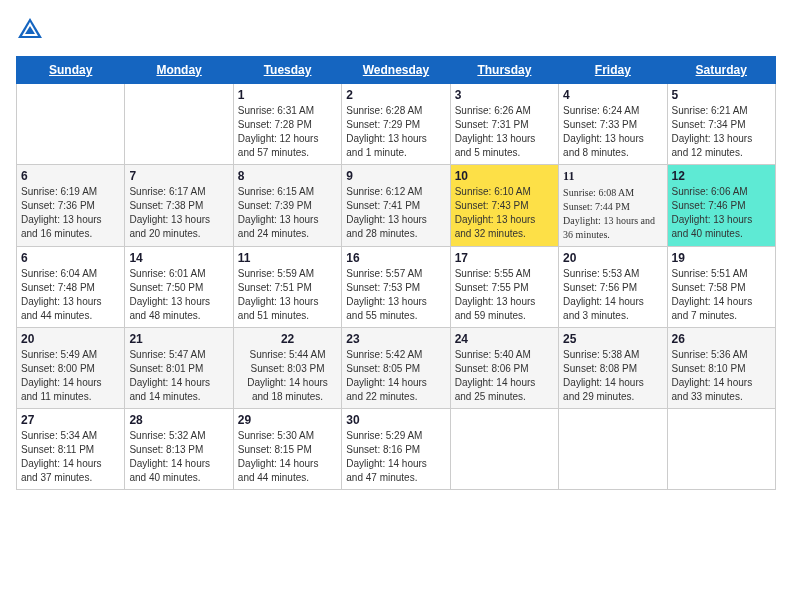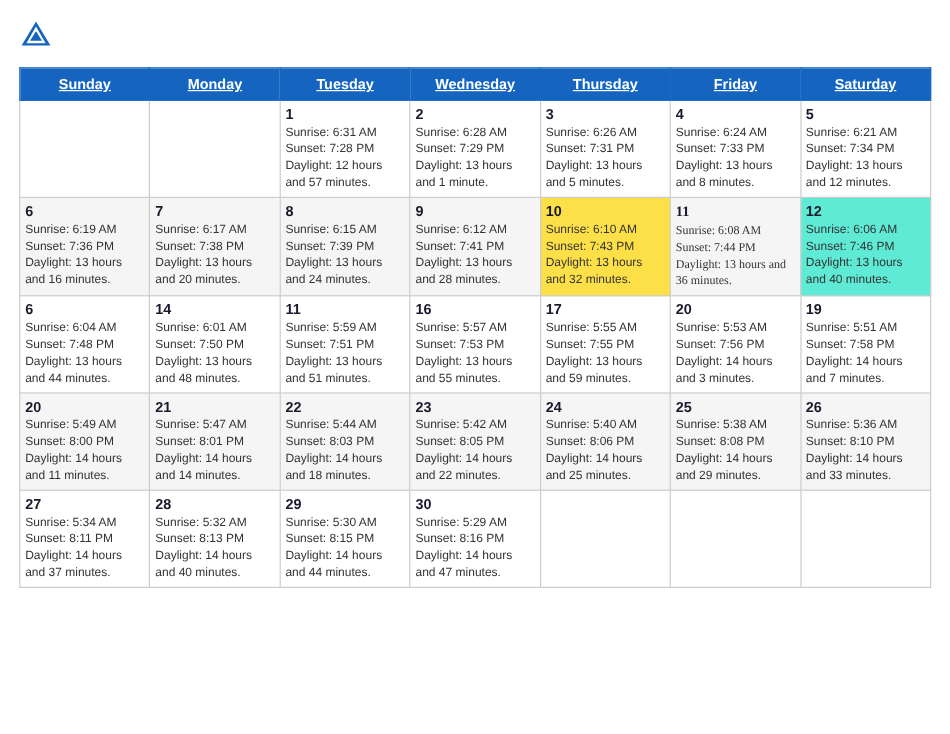--- a/index.html
+++ b/index.html
@@ -206,21 +206,21 @@
       </tr>
       <tr>
         <td style="background: rgb(245, 245, 245); margin-top: 22px;">
           <span class="day-number">20</span>
           <div class="day-info">Sunrise: 5:49 AM<br>Sunset: 8:00 PM<br>Daylight: 14 hours and 11 minutes.</div>
         </td>
         <td style="background: rgb(245, 245, 245);">
           <span class="day-number">21</span>
           <div class="day-info">Sunrise: 5:47 AM<br>Sunset: 8:01 PM<br>Daylight: 14 hours and 14 minutes.</div>
         </td>
-        <td style="background: rgb(245, 245, 245);">
+        <td style="background: rgb(245, 245, 245); text-align: center;">
           <span class="day-number">22</span>
           <div class="day-info">Sunrise: 5:44 AM<br>Sunset: 8:03 PM<br>Daylight: 14 hours and 18 minutes.</div>
         </td>
         <td style="background: rgb(245, 245, 245);">
           <span class="day-number">23</span>
           <div class="day-info">Sunrise: 5:42 AM<br>Sunset: 8:05 PM<br>Daylight: 14 hours and 22 minutes.</div>
         </td>
         <td style="background: rgb(245, 245, 245);">
           <span class="day-number">24</span>
           <div class="day-info">Sunrise: 5:40 AM<br>Sunset: 8:06 PM<br>Daylight: 14 hours and 25 minutes.</div>

